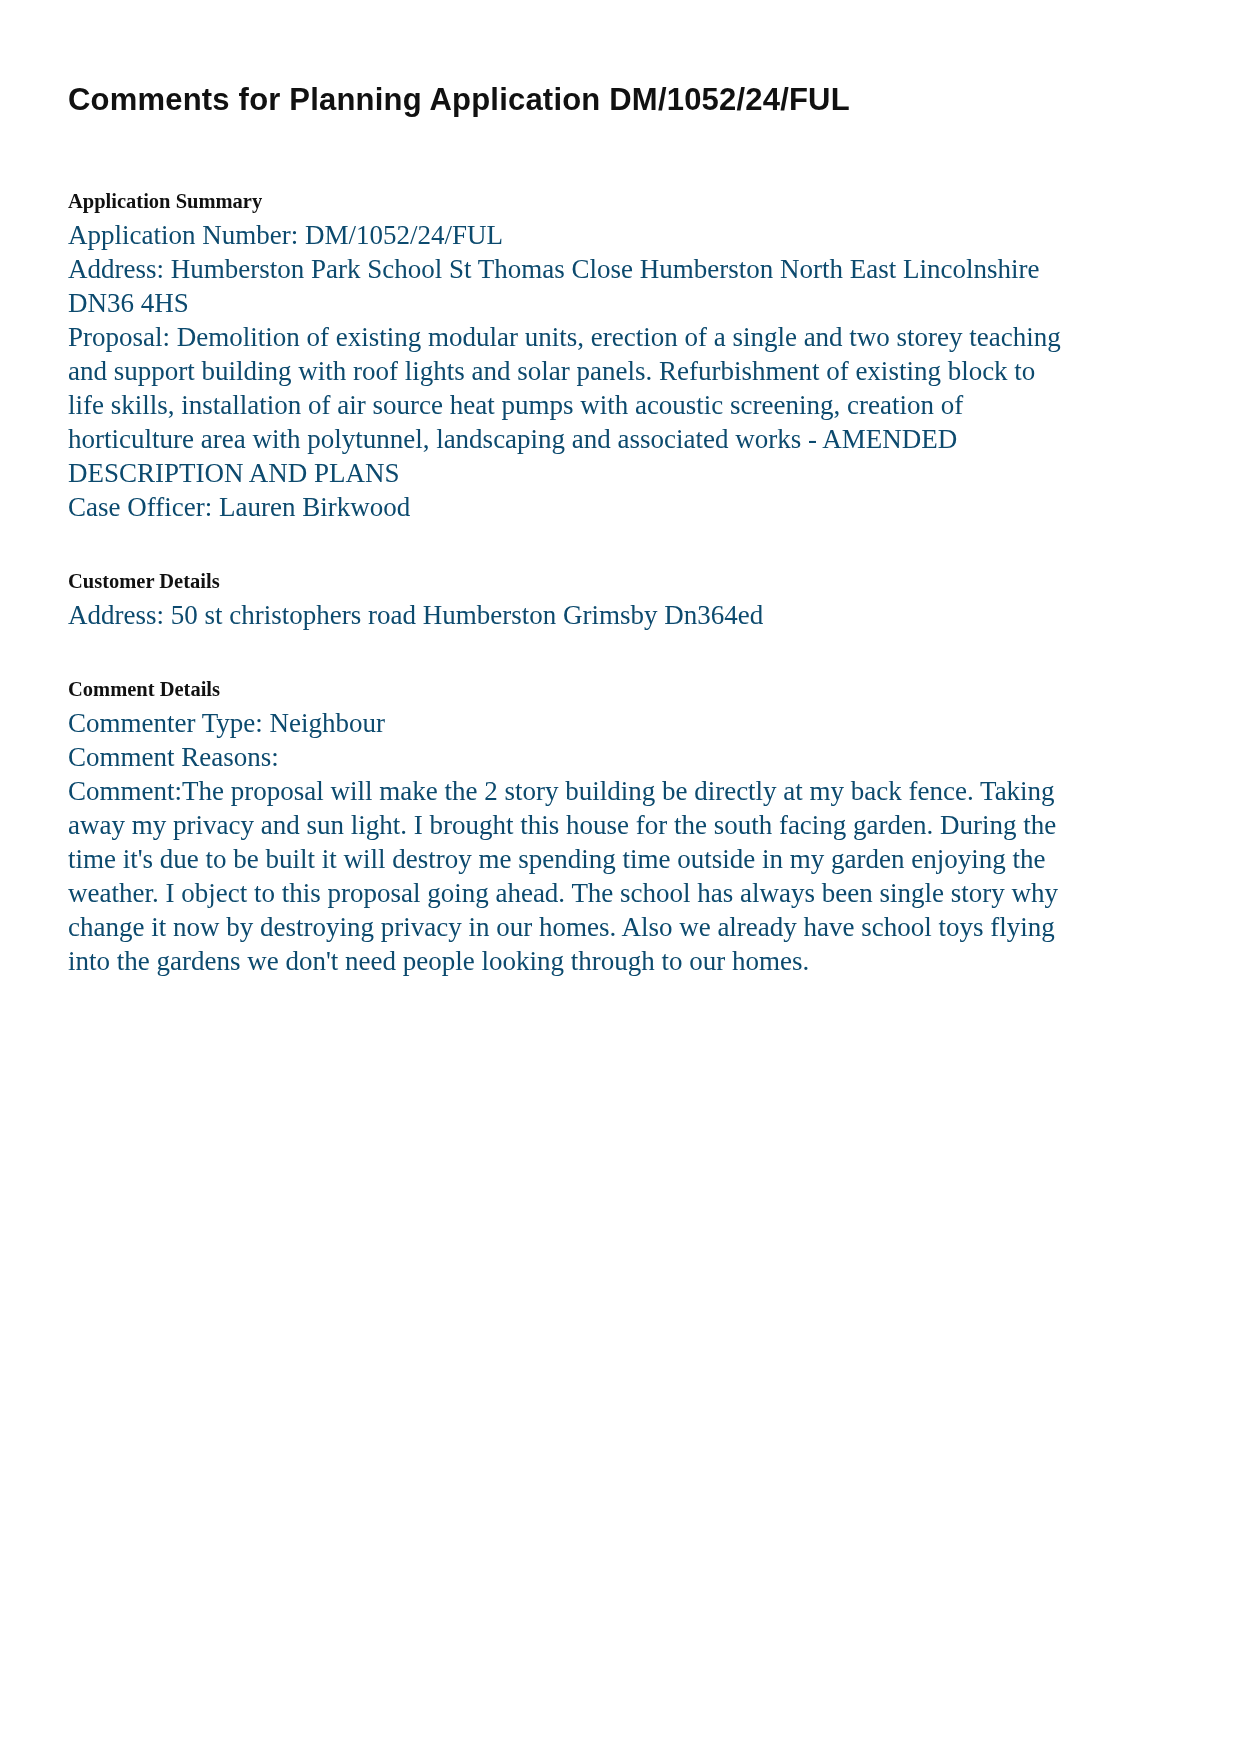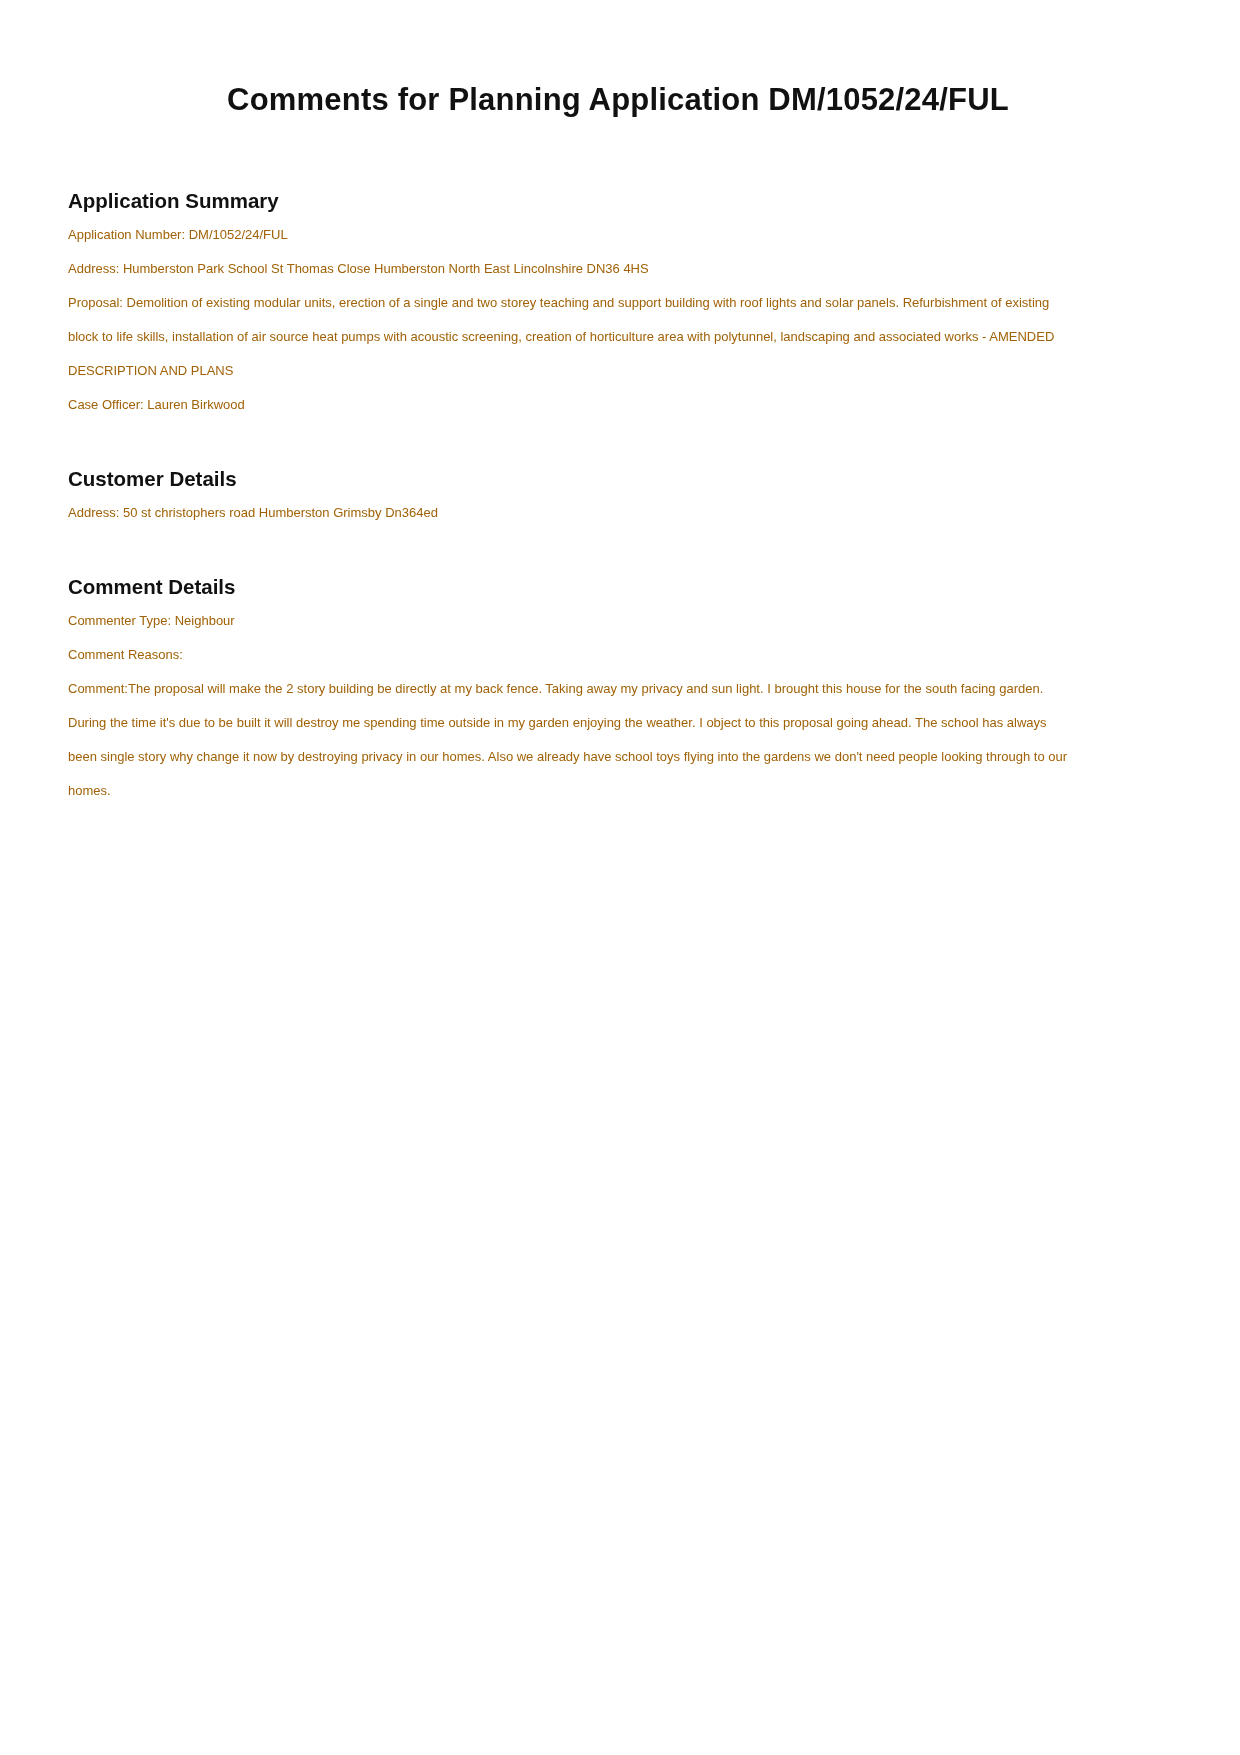--- a/index.html
+++ b/index.html
@@ -10,43 +10,43 @@
     width: 1240px;
     height: 1755px;
     font-family: "Liberation Sans", sans-serif;
     color: #1c1c1c;
     position: relative;
   }
   .page {
     padding: 82px 72px 0 68px;
   }
   .doc-title {
-    text-align: center;
     font-size: 31px;
     font-weight: 700;
     letter-spacing: 0.2px;
     margin-bottom: 66px;
     color: #111111;
   }
   .section {
     margin-bottom: 40px;
+    font-family: Liberation Serif, serif;
   }
   .section-heading {
     font-size: 20.5px;
     font-weight: 700;
     line-height: 34px;
     margin-bottom: 0;
     color: #111111;
   }
   .doc-line {
-    font-size: 13px;
+    font-size: 27px;
     font-weight: 400;
     line-height: 34px;
     max-width: 1010px;
-    color: #a16207;
+    color: #0c4a6e;
   }
 </style>
 </head>
 <body>
 
 <div class="page">
 
   <h1 class="doc-title">Comments for Planning Application DM/1052/24/FUL</h1>
 
   <div class="section">

